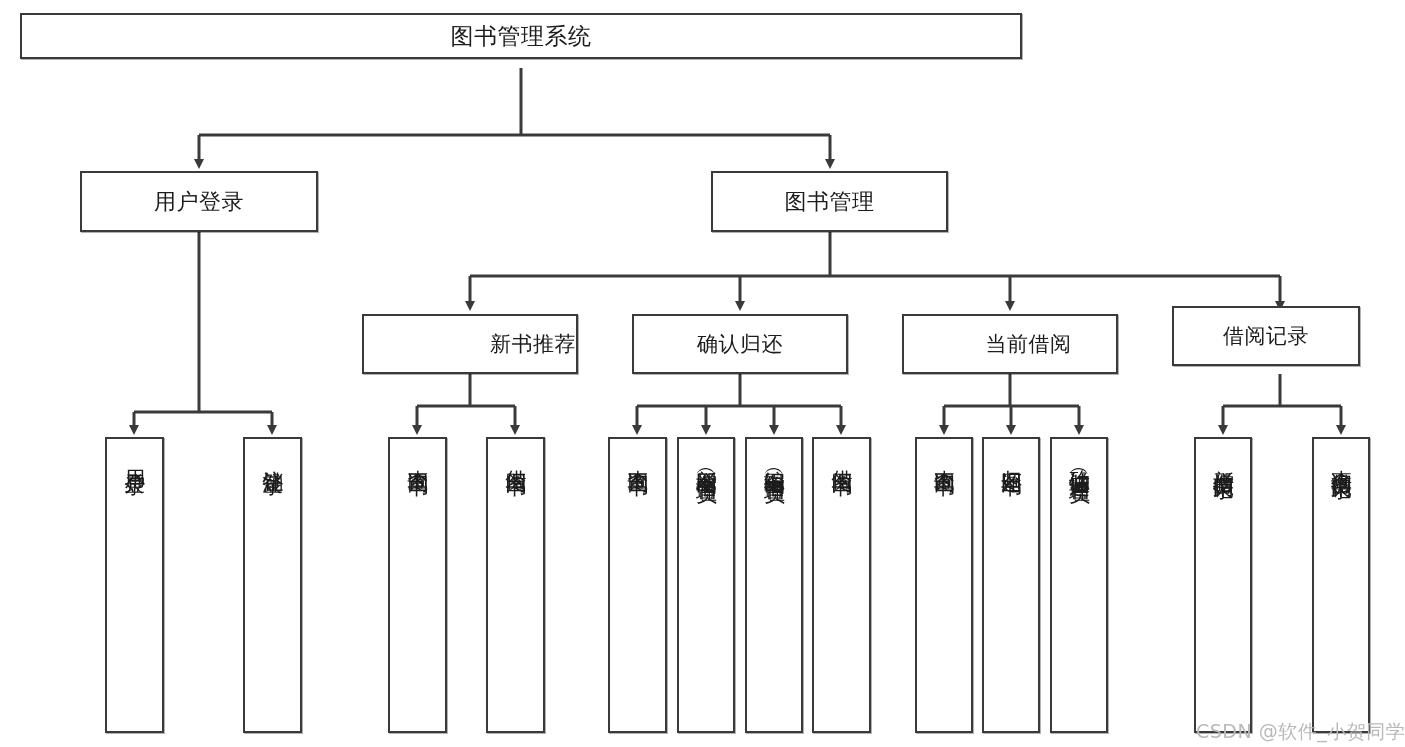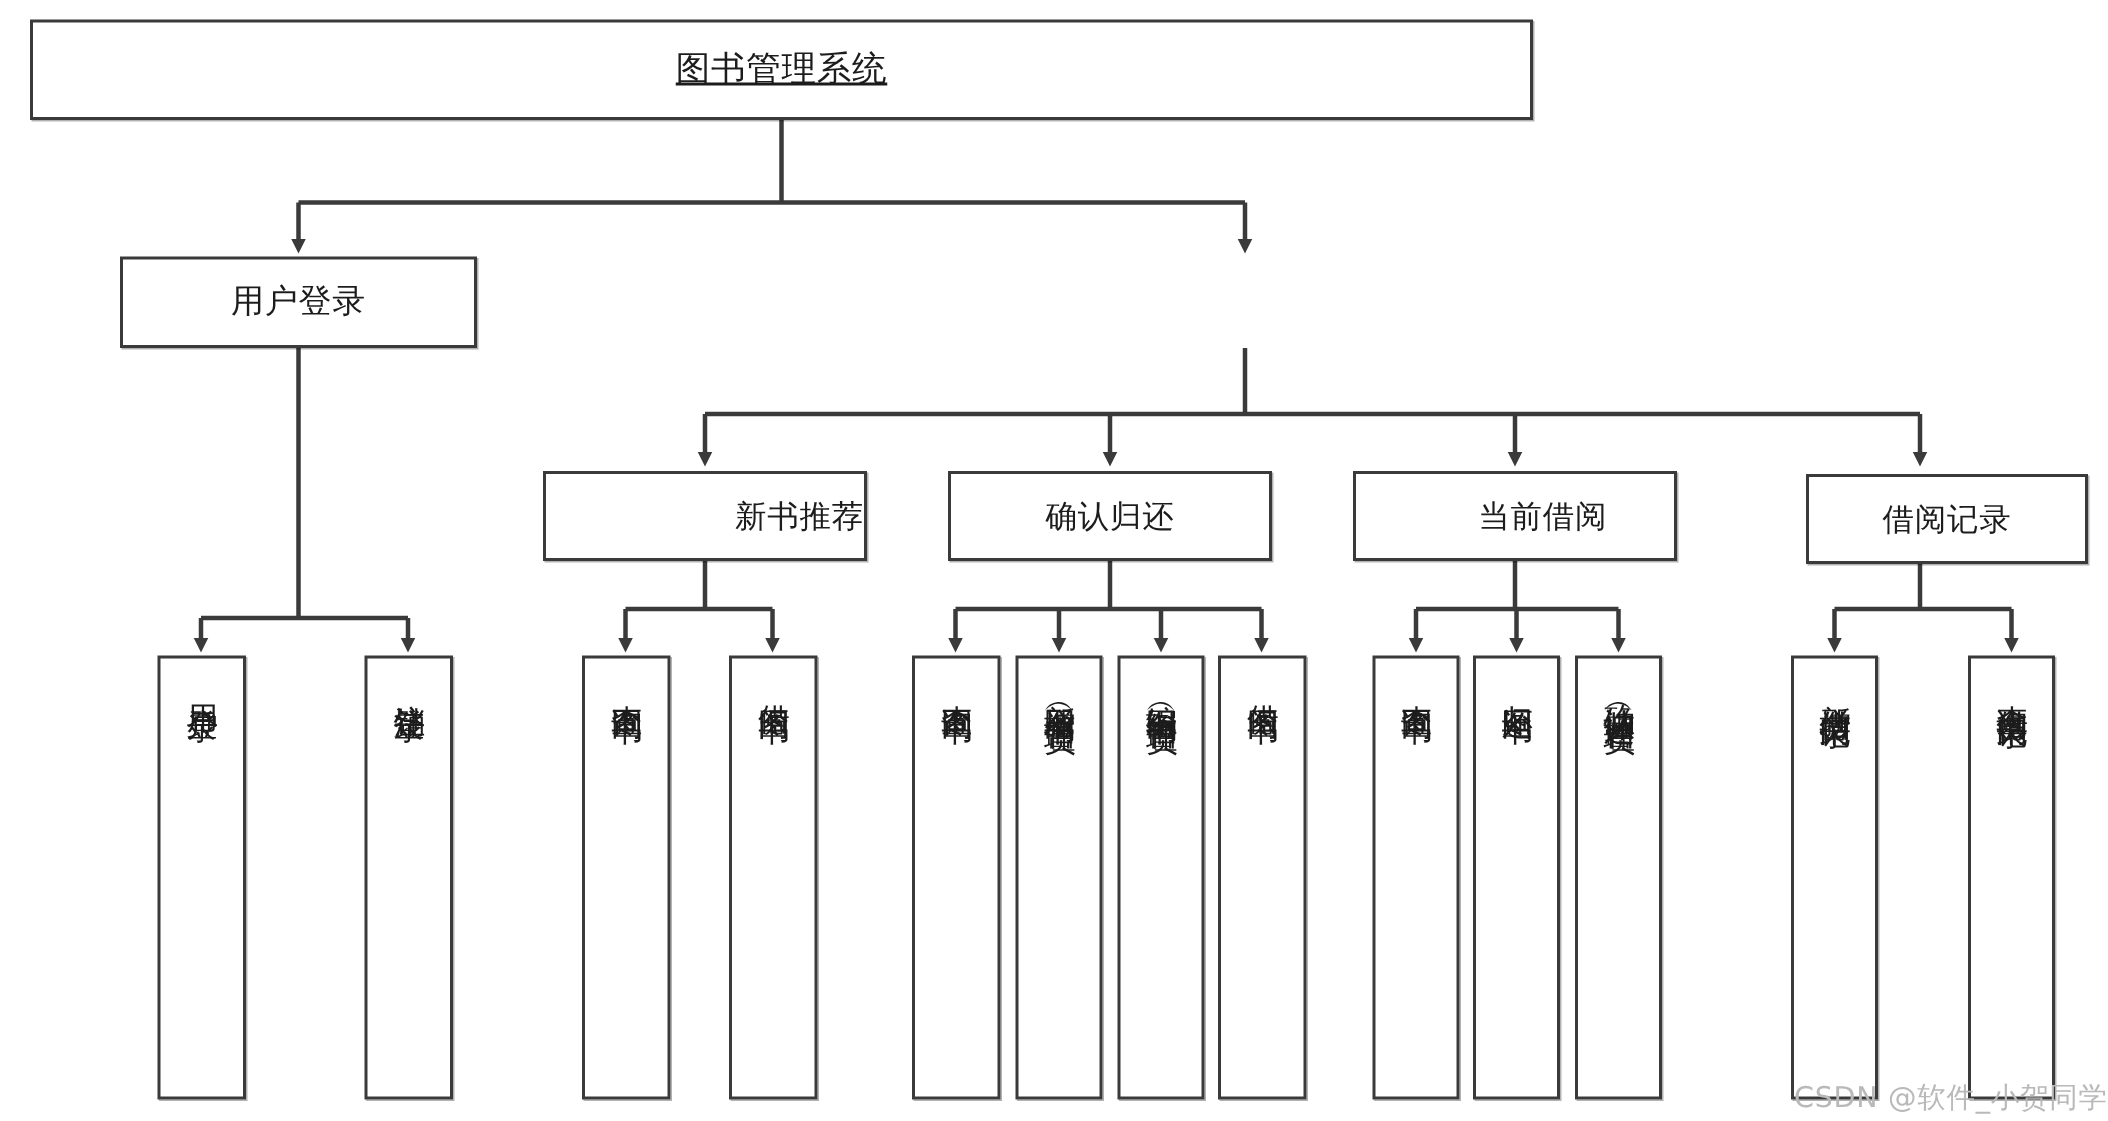--- a/index.html
+++ b/index.html
@@ -117,38 +117,41 @@
       <path d="M1011,406 L1011,426" marker-end="url(#arrow)"></path>
       <path d="M1079,406 L1079,426" marker-end="url(#arrow)"></path>
 
       <path d="M1280,374 L1280,406"></path>
       <path d="M1223,406 L1341,406"></path>
       <path d="M1223,406 L1223,426" marker-end="url(#arrow)"></path>
       <path d="M1341,406 L1341,426" marker-end="url(#arrow)"></path>
     </g>
   </svg>
 
-  <div class="node node-root" style="left:20px; top:13px; width:1002px; height:67px;text-decoration:underline;">
+  <div class="node node-root" style="left:20px; top:13px; width:1002px; height:46px;">
     <span class="label">图书管理系统</span>
   </div>
 
   <div class="node node-l2" style="left:80px; top:171px; width:238px; height:61px;">
     <span class="label">用户登录</span>
+  </div>
+  <div class="node node-l2" style="left:711px; top:171px; width:237px; height:61px;">
+    <span class="label">图书管理</span>
   </div>
 
   <div class="node node-l3" style="left:362px; top:314px; width:216px; height:60px;justify-content:flex-end;">
     <span class="label">新书推荐</span>
   </div>
   <div class="node node-l3" style="left:632px; top:314px; width:216px; height:60px;">
     <span class="label">确认归还</span>
   </div>
   <div class="node node-l3" style="left:902px; top:314px; width:216px; height:60px;padding-left:37px;">
     <span class="label">当前借阅</span>
   </div>
-  <div class="node node-l3" style="left:1172px; top:316px; width:188px; height:60px;margin-left:32px;">
+  <div class="node node-l3" style="left:1172px; top:306px; width:188px; height:60px;">
     <span class="label">借阅记录</span>
   </div>
 
   <div class="node node-leaf" style="left:105px; top:437px; width:59px; height:296px;">
     <span class="label">用户登录</span>
   </div>
   <div class="node node-leaf" style="left:243px; top:437px; width:59px; height:296px;">
     <span class="label">注销登录</span>
   </div>
   <div class="node node-leaf" style="left:388px; top:437px; width:59px; height:296px;">

